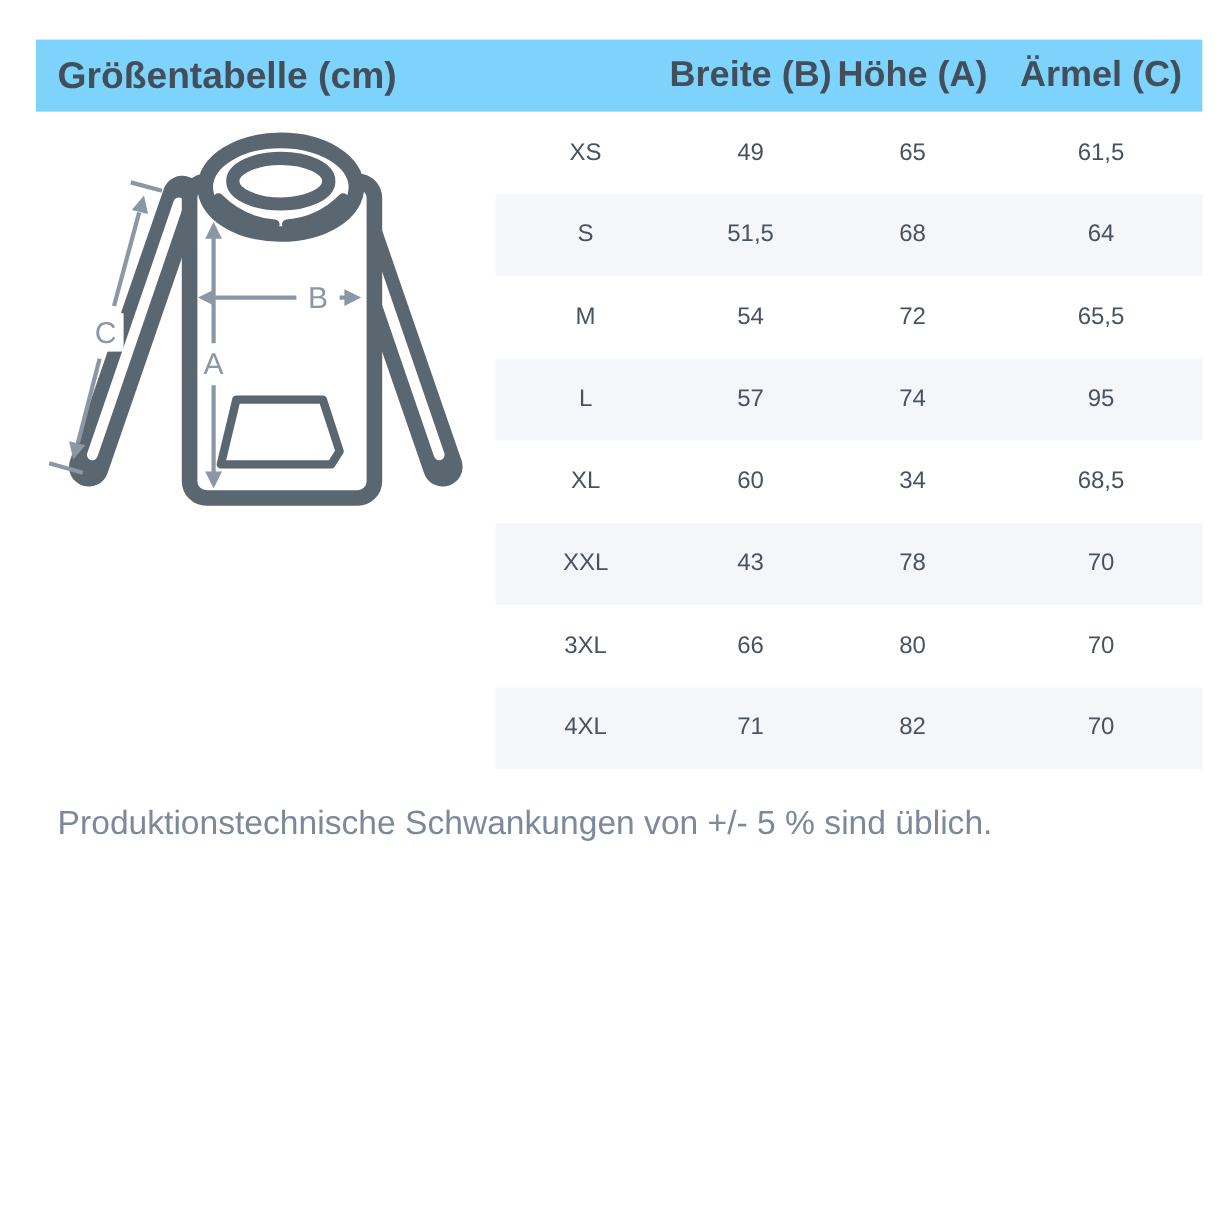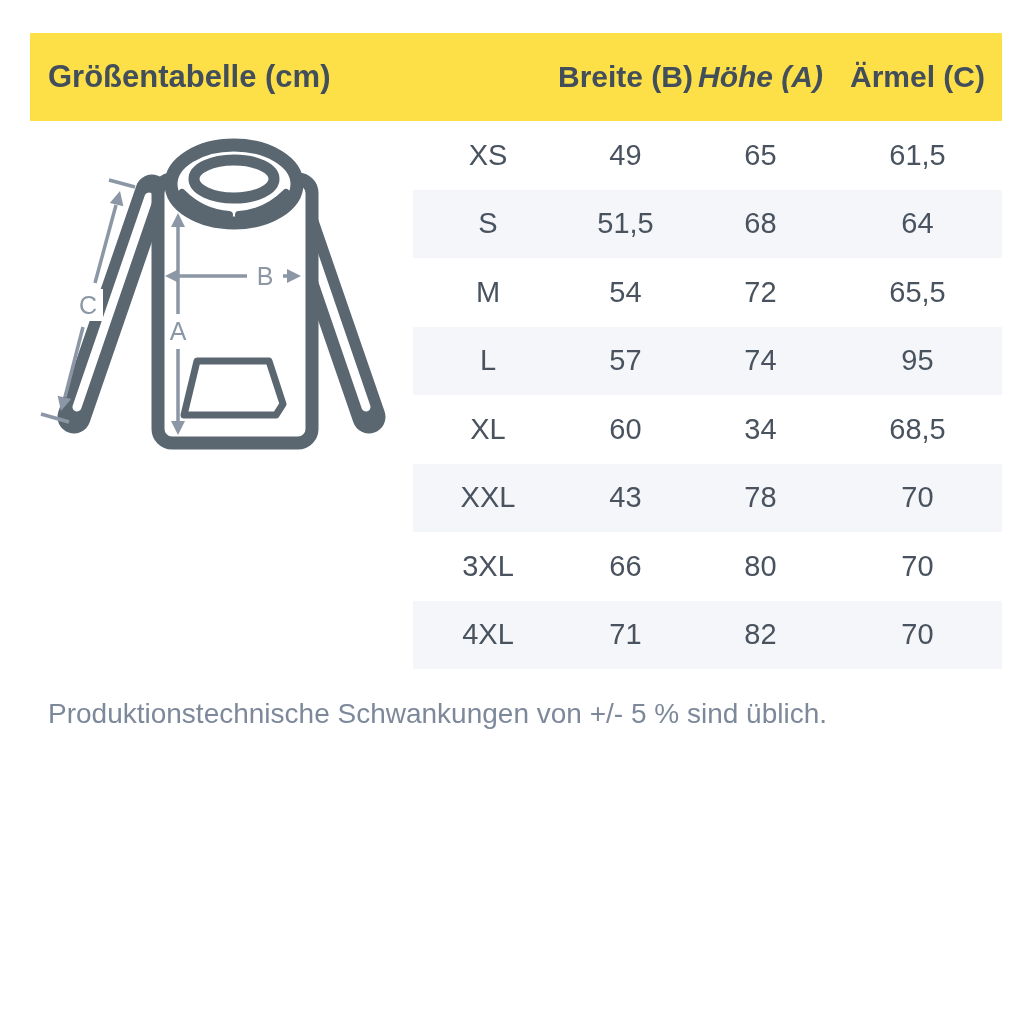--- a/index.html
+++ b/index.html
@@ -13,54 +13,54 @@
   .card {
     position: absolute;
     left: 30px; top: 33px;
     width: 972px;
   }
   
   .chart-header {
     display: grid;
     grid-template-columns: 383px 150px 125px 145px 1fr;
     align-items: center;
-    height: 88px;
-    background: #fde047;
+    height: 60px;
+    background: #7dd3fc;
   }
   .chart-title {
     grid-column: 1 / span 2;
     padding-left: 18px;
     font-size: 31px;
     font-weight: bold;
     color: #434e5b;
     white-space: nowrap;
   }
   .hcell {
     display: flex; align-items: center; justify-content: center;
     font-size: 30px; font-weight: bold;
     color: #434e5b;
     white-space: nowrap;
   }
   .hcell.c1 { grid-column: 3; }
-  .hcell.c2 { grid-column: 4; font-style: italic; }
+  .hcell.c2 { grid-column: 4; }
   .hcell.c3 { grid-column: 5; }
   
   .chart-body { display: grid; grid-template-columns: 383px 1fr; }
   .hoodie-area { width: 383px; height: 548px; }
   .table-area { }
   .t-row {
     display: grid;
     grid-template-columns: 150px 125px 145px 1fr;
     height: 68.5px;
     align-items: center;
   }
   .t-row:nth-child(even) { background: #f5f6f9; }
   .t-cell {
     display: flex; align-items: center; justify-content: center;
-    font-size: 29px;
+    font-size: 20px;
     color: #49535f;
     white-space: nowrap;
   }
   
   .note {
     margin-top: 22px;
     padding-left: 18px;
     width: 950px;
     font-size: 28px;
     line-height: 45px;

